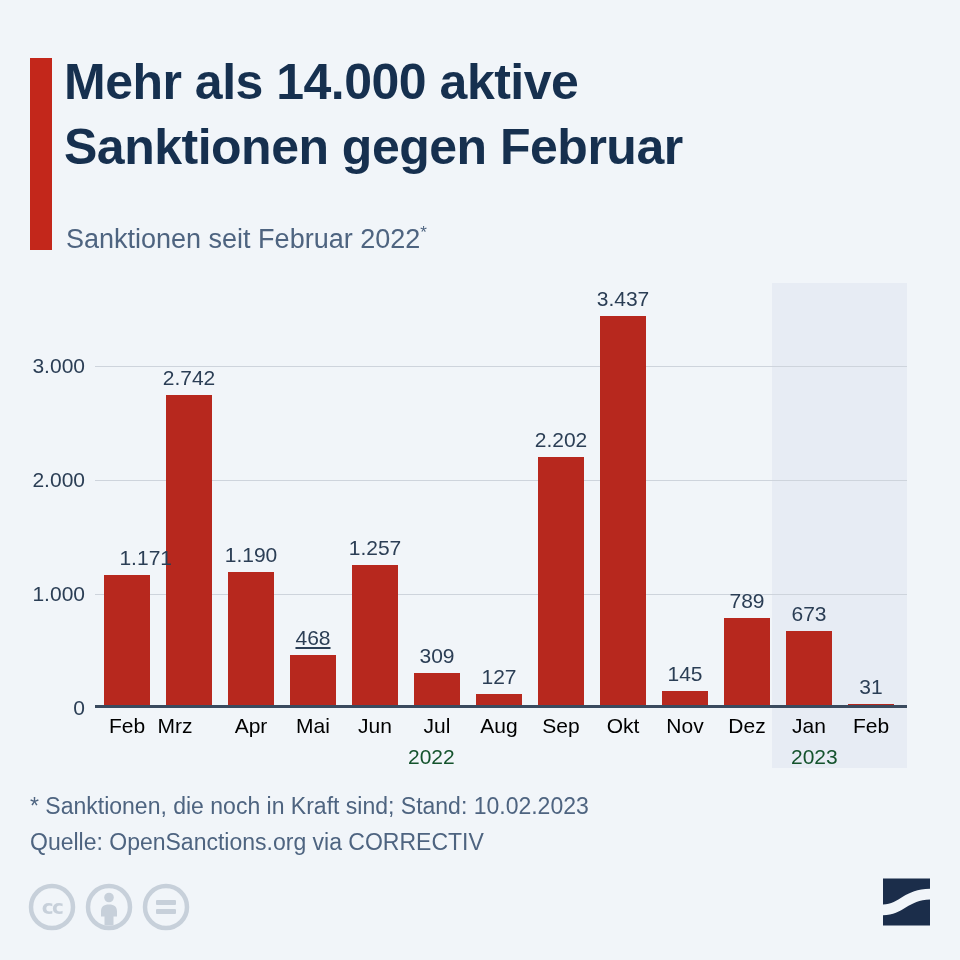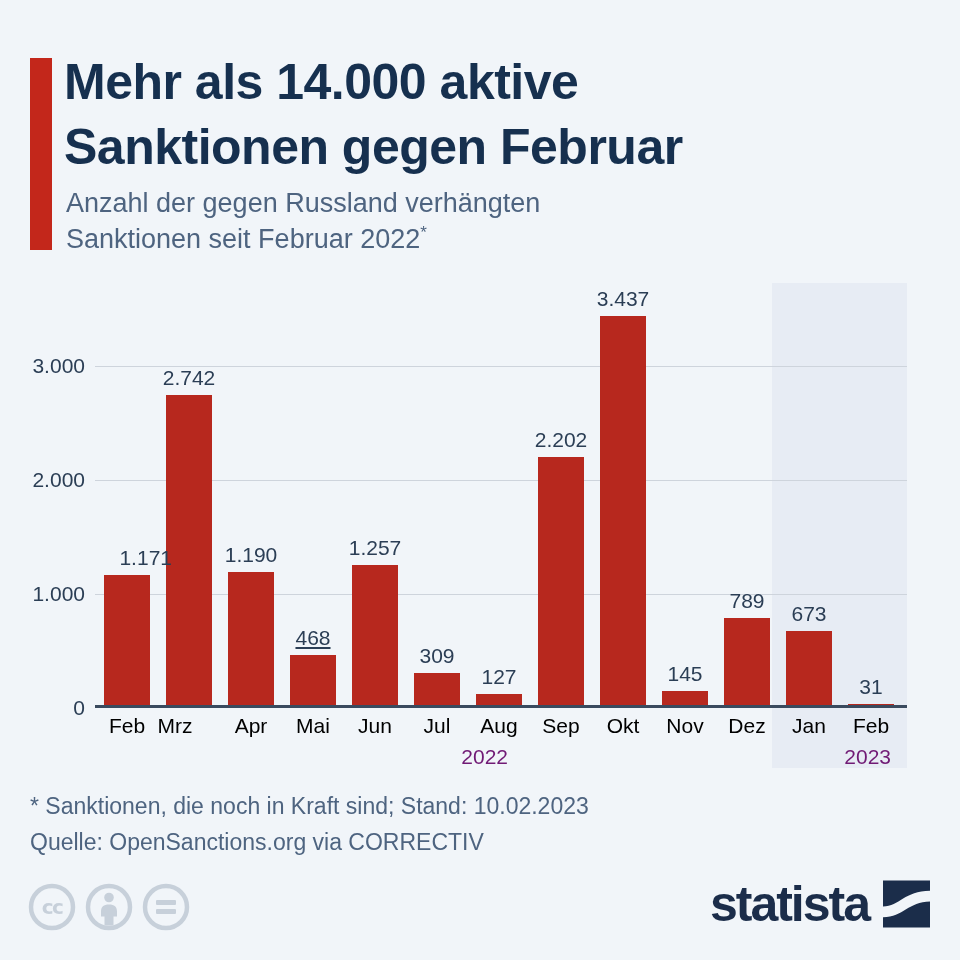--- a/index.html
+++ b/index.html
@@ -31,22 +31,22 @@
   .bar{position:absolute;background:#b7281e;}
   .value-label{
     position:absolute;width:90px;height:28px;line-height:28px;text-align:center;
     font-size:21px;color:#2b3e55;
   }
   .xlabel{
     position:absolute;top:713px;width:80px;height:26px;line-height:26px;text-align:center;
     font-size:21px;color:#000000;
   }
   .year-label{
-    position:absolute;top:744px;width:100px;height:26px;line-height:26px;text-align:right;
-    font-size:21px;color:#701a75;
+    position:absolute;top:744px;width:100px;height:26px;line-height:26px;text-align:left;
+    font-size:21px;color:#14532d;
   }
   
   .footnote{position:absolute;left:30px;width:760px;font-size:23px;color:#4e6480;line-height:1.0;}
   .footnote.line1{top:795px;}
   .footnote.line2{top:831px;}
   
   .cc-icons{position:absolute;left:28px;top:883px;display:flex;gap:9px;}
   .cc-icons svg{display:block;}
   .brand{position:absolute;right:30px;top:878px;display:flex;align-items:center;}
   .brand-text{
@@ -56,21 +56,21 @@
 </style>
 </head>
 <body>
 
 <div class="accent-bar"></div>
 <div class="title">
   <span>Mehr als 14.000 aktive</span><br>
   <span>Sanktionen gegen Februar</span>
 </div>
 <div class="subtitle">
-  <span>Anzahl der gegen Russland verhängten</span><br>
+  <br>
   <span>Sanktionen seit Februar 2022</span><sup>*</sup>
 </div>
 
 <div>
   <div class="highlight-band"></div>
   <div id="gridlines">
       <div class="gridline" style="top: 593.5px;"></div>
       <div class="gridline" style="top: 479.5px;"></div>
       <div class="gridline" style="top: 365.5px;"></div>
     </div>
@@ -152,18 +152,17 @@
   <span>
     <svg width="48" height="48" viewBox="0 0 48 48">
       <circle cx="24" cy="24" r="21" fill="none" stroke="#c7d0da" stroke-width="4.5"></circle>
       <rect x="14" y="17" width="20" height="5" rx="1" fill="#c7d0da"></rect>
       <rect x="14" y="26" width="20" height="5" rx="1" fill="#c7d0da"></rect>
     </svg>
   </span>
 </div>
 
 <div class="brand">
-  <span class="brand-text">statista</span>
   <svg class="brand-mark" viewBox="0 0 48 48">
     <rect x="0" y="0" width="48" height="48" fill="#1b2d4a"></rect>
     <path d="M0,26.5 C17,26.5 22,10.5 48,10.5 L48,21.5 C26,21.5 21,37.5 0,37.5 Z" fill="#f1f5f9"></path>
   </svg>
 </div>
 
 </body></html>

